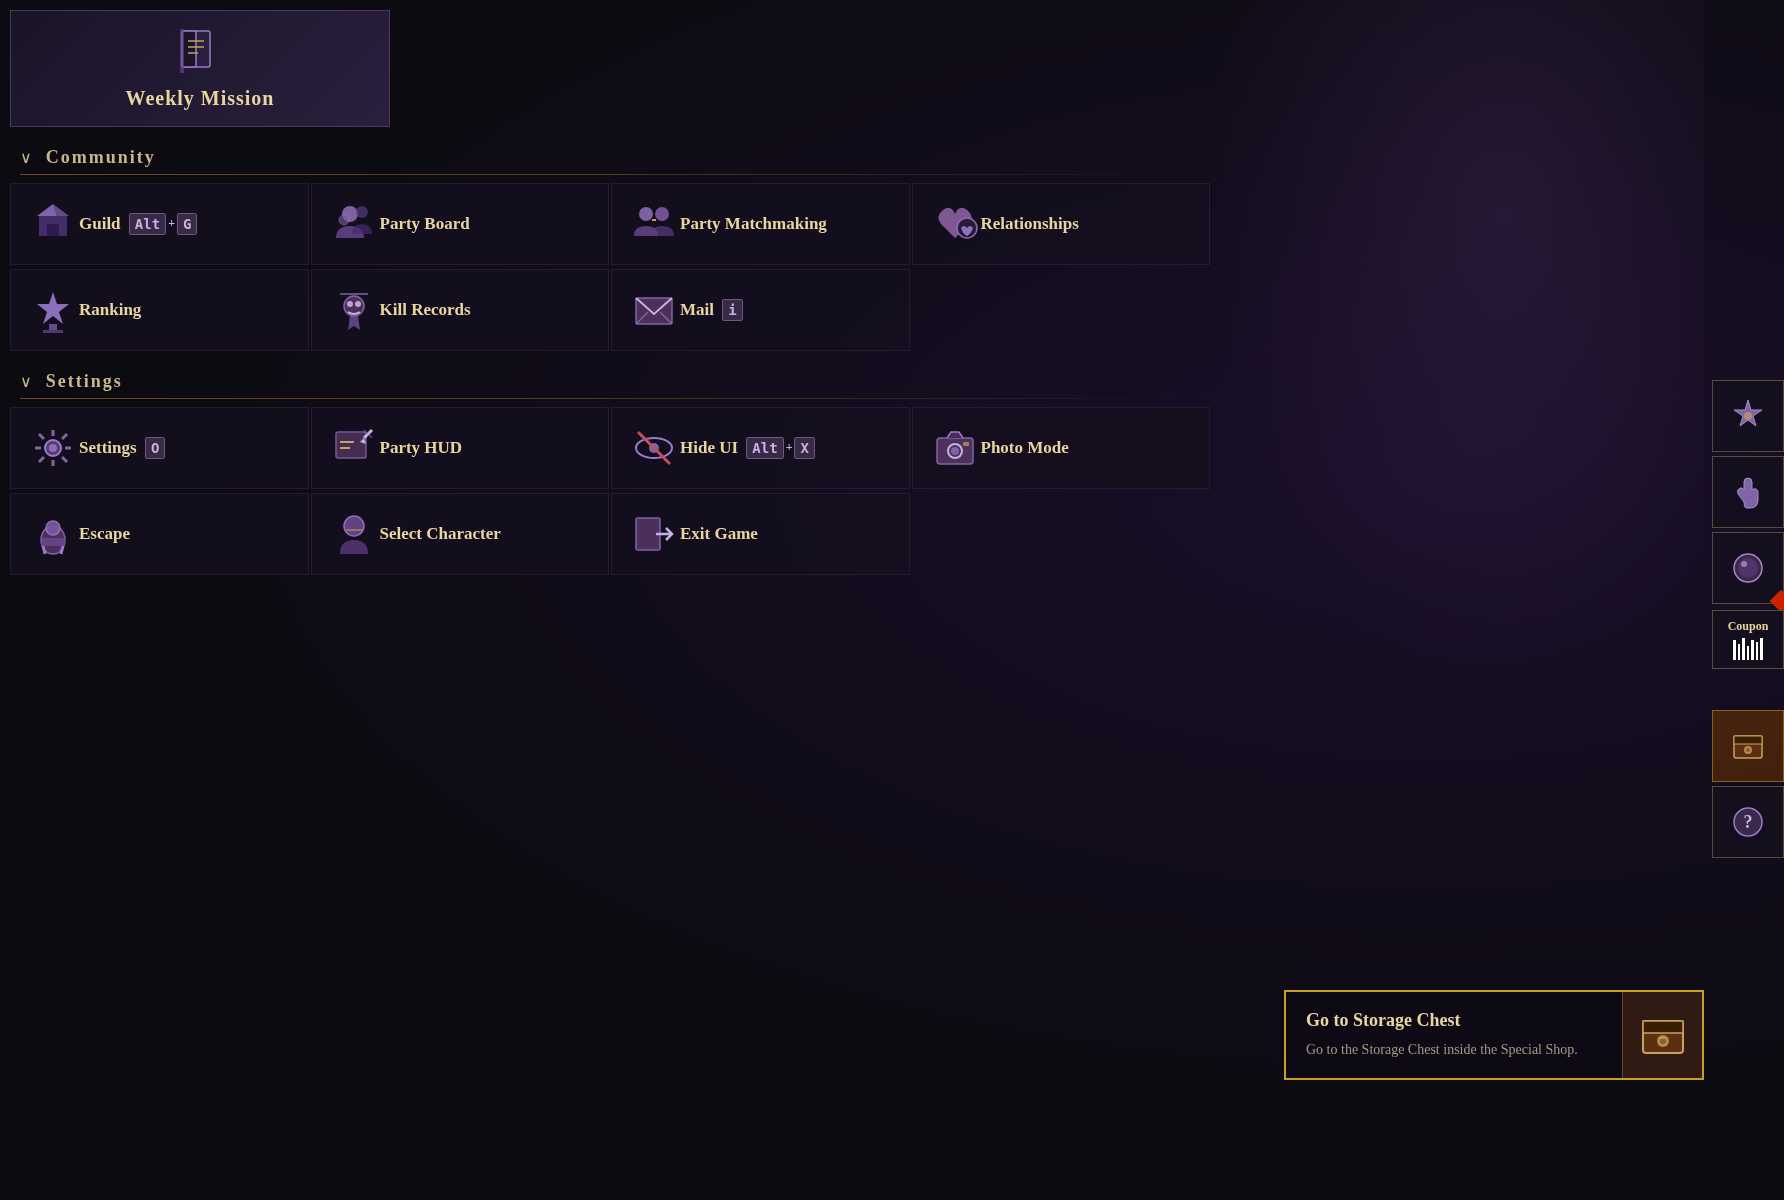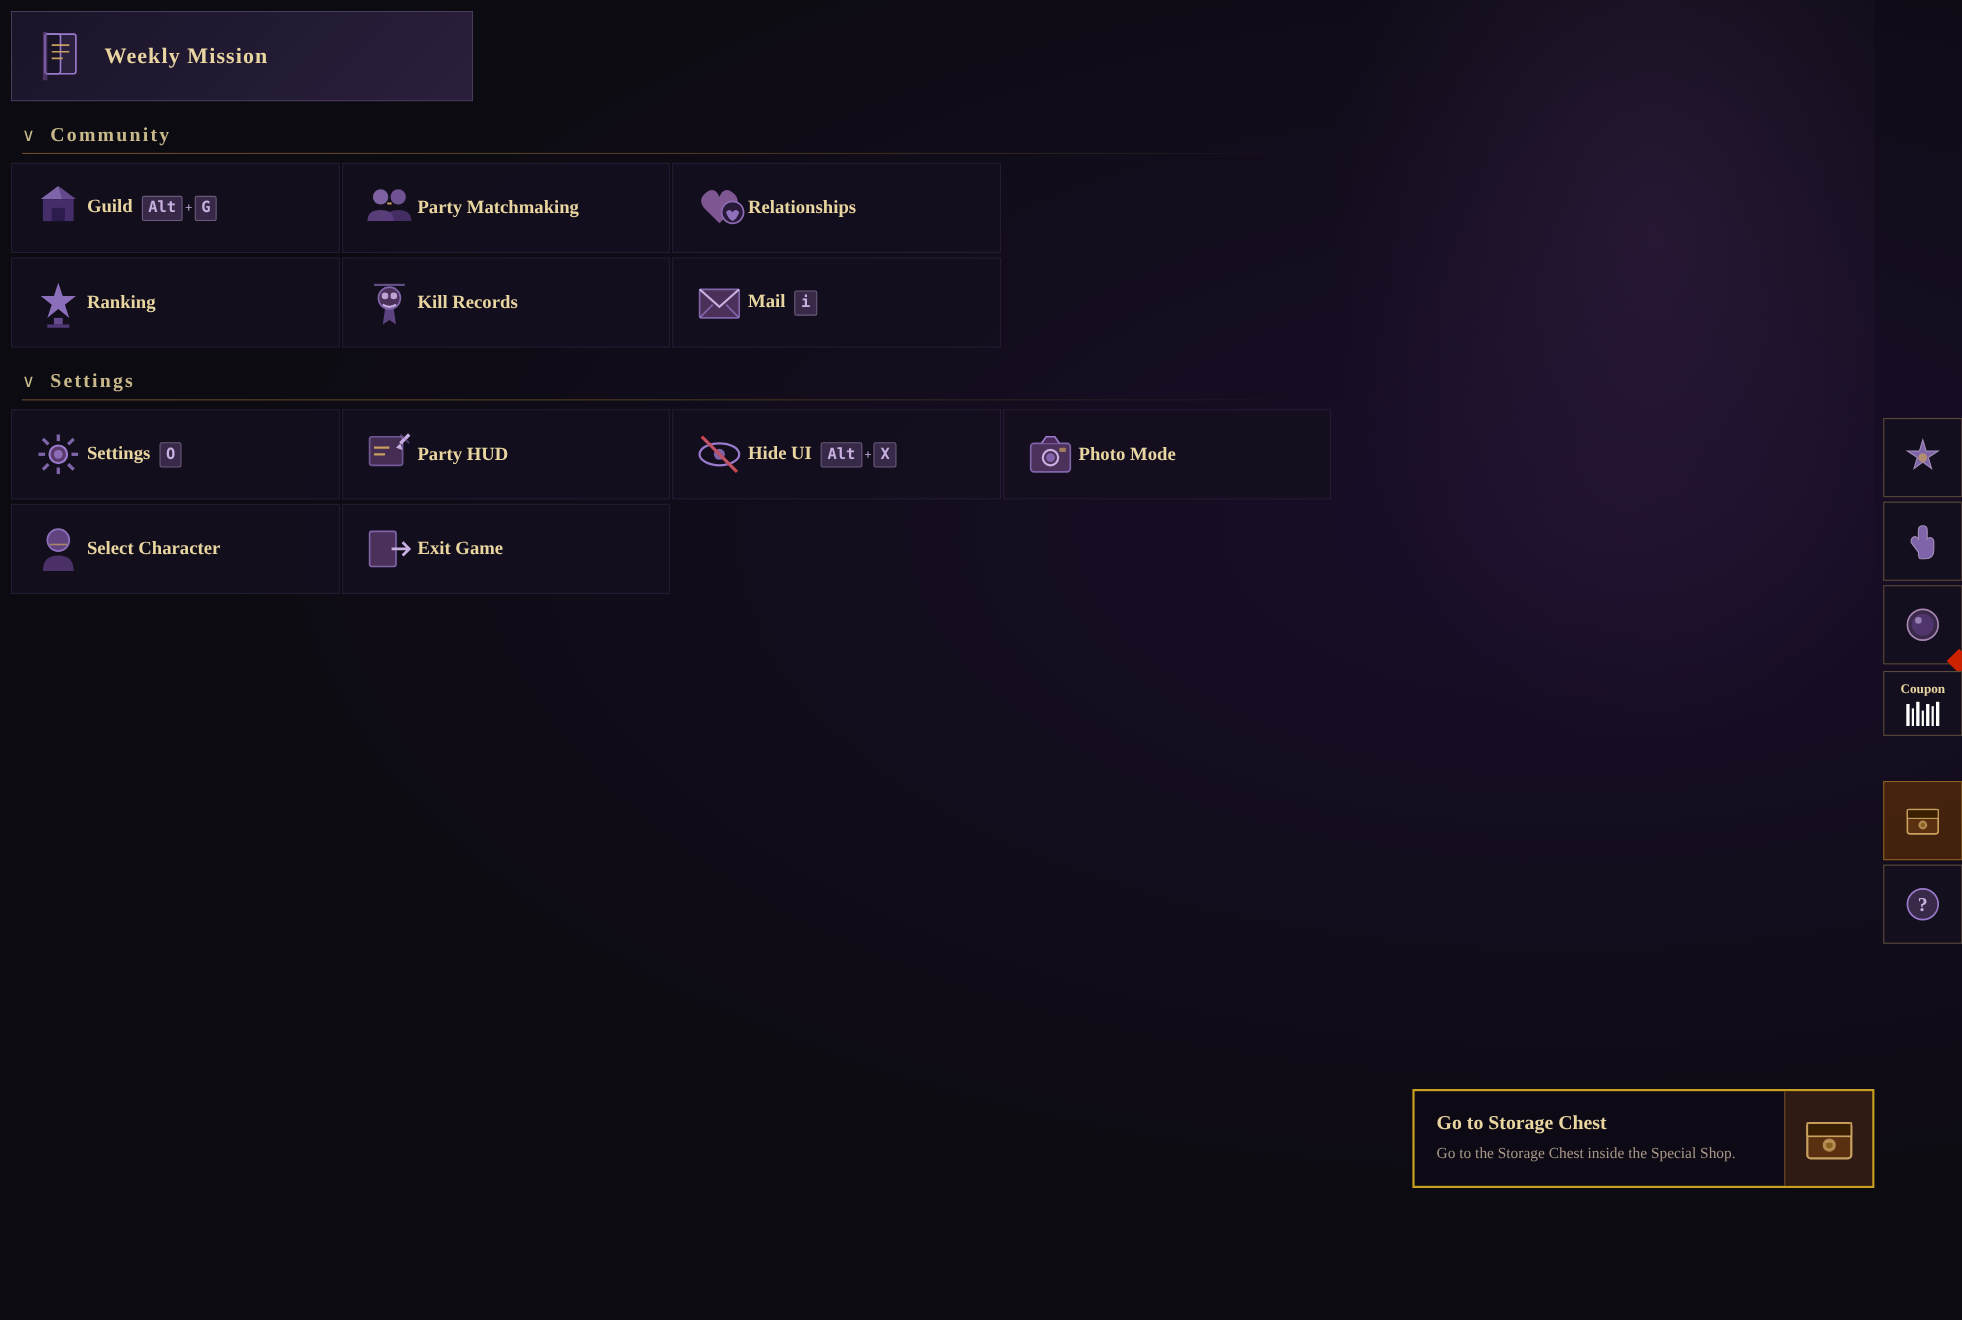--- a/index.html
+++ b/index.html
@@ -43,22 +43,23 @@
 
     
     .weekly-mission {
       display: flex;
       align-items: center;
       gap: 12px;
       background: linear-gradient(135deg, #1a1428 0%, #2a1f3d 100%);
       border: 1px solid #4a3a5a;
       padding: 16px 24px;
       margin-bottom: 6px;
-      width: 420px;
+      width: 380px;
       cursor: pointer;
+      flex-direction: column;
     }
 
     .menu-icon {
       width: 48px;
       height: 48px;
       display: flex;
       align-items: center;
       justify-content: center;
       font-size: 28px;
     }
@@ -317,20 +318,34 @@
           Guild
           <span class="item-shortcut">
             <span class="key-badge">Alt</span>
             <span class="key-plus">+</span>
             <span class="key-badge">G</span>
           </span>
         </span>
       </div>
     </div>
 
+    <div class="menu-item">
+      <div class="item-icon">
+        <svg width="48" height="48" viewBox="0 0 48 48">
+          <circle cx="20" cy="14" r="8" fill="#8a6ab0" opacity="0.9"></circle>
+          <path d="M6 38 Q6 26 20 26 Q34 26 34 38" fill="#6a4a90" opacity="0.8"></path>
+          <circle cx="32" cy="12" r="6" fill="#5a3a80" opacity="0.7"></circle>
+          <path d="M22 34 Q22 24 32 24 Q42 24 42 34" fill="#4a2a70" opacity="0.7"></path>
+          <circle cx="14" cy="20" r="5" fill="#7a5aa0" opacity="0.6" stroke="#9a7acc" stroke-width="1"></circle>
+        </svg>
+      </div>
+      <div class="item-text">
+        <span class="item-label">Party Board</span>
+      </div>
+    </div>
 
     <div class="menu-item">
       <div class="item-icon">
         <svg width="48" height="48" viewBox="0 0 48 48">
           <circle cx="16" cy="14" r="7" fill="#8a6ab0" opacity="0.9"></circle>
           <path d="M4 36 Q4 26 16 26 Q28 26 28 36" fill="#6a4a90" opacity="0.8"></path>
           <circle cx="32" cy="14" r="7" fill="#7a5aa0" opacity="0.9"></circle>
           <path d="M20 36 Q20 26 32 26 Q44 26 44 36" fill="#5a3a80" opacity="0.7"></path>
           <line x1="22" y1="20" x2="26" y2="20" stroke="#c8a060" stroke-width="2"></line>
         </svg>
@@ -490,20 +505,34 @@
         </svg>
       </div>
       <div class="item-text">
         <span class="item-label">Photo Mode</span>
       </div>
     </div>
   </div>
 
   <div class="menu-grid">
 
+    <div class="menu-item">
+      <div class="item-icon">
+        <svg width="48" height="48" viewBox="0 0 48 48">
+          <ellipse cx="24" cy="30" rx="12" ry="14" fill="#5a3a6a" opacity="0.8" stroke="#9a7acc" stroke-width="1.5"></ellipse>
+          <circle cx="24" cy="18" r="7" fill="#7a5aa0" opacity="0.9" stroke="#9a7acc" stroke-width="1.5"></circle>
+          <rect x="12" y="28" width="24" height="8" fill="#6a4a90" opacity="0.8"></rect>
+          <line x1="16" y1="44" x2="14" y2="36" stroke="#9a7acc" stroke-width="3"></line>
+          <line x1="32" y1="44" x2="34" y2="36" stroke="#9a7acc" stroke-width="3"></line>
+        </svg>
+      </div>
+      <div class="item-text">
+        <span class="item-label">Escape</span>
+      </div>
+    </div>
 
     <div class="menu-item">
       <div class="item-icon">
         <svg width="48" height="48" viewBox="0 0 48 48">
           <circle cx="24" cy="16" r="10" fill="#6a4a8a" opacity="0.9" stroke="#9a7acc" stroke-width="1.5"></circle>
           <path d="M10 44 Q10 30 24 30 Q38 30 38 44" fill="#5a3a7a" opacity="0.8"></path>
           <line x1="16" y1="20" x2="32" y2="20" stroke="#c8a060" stroke-width="1.5" opacity="0.7"></line>
         </svg>
       </div>
       <div class="item-text">

